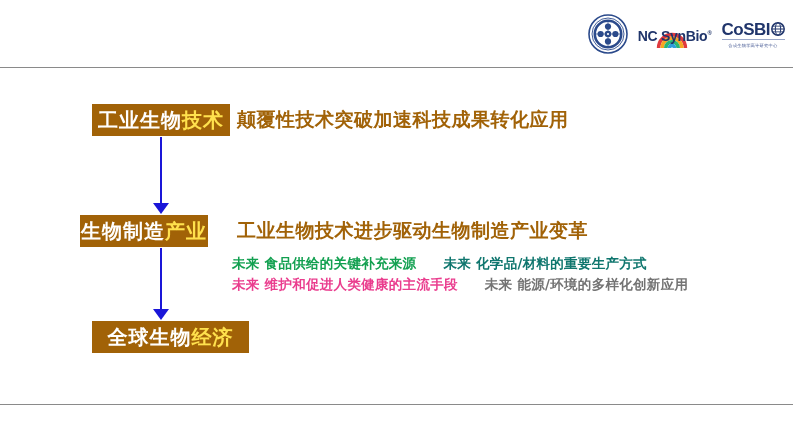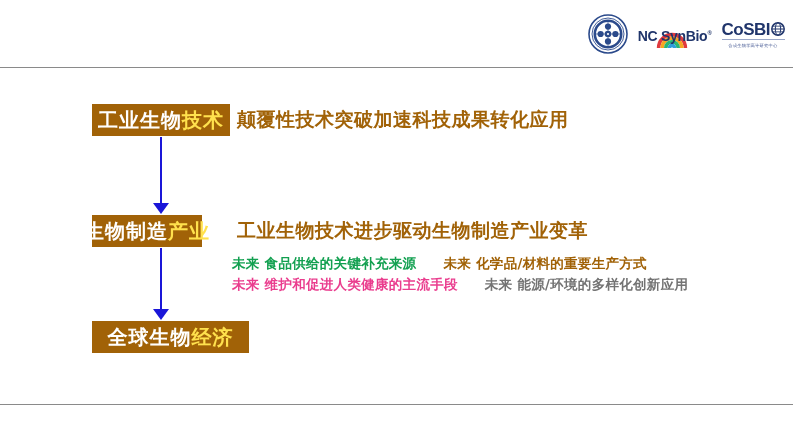--- a/index.html
+++ b/index.html
@@ -144,21 +144,21 @@
     letter-spacing: 1px;
     display: flex;
     align-items: center;
     justify-content: center;
     white-space: nowrap;
   }
   .flow-box .hl {
     color: #ffe14d;
   }
   #box-tech   { left: 92px;  top: 104px; width: 138px; height: 32px; }
-  #box-ind    { left: 92px;  top: 215px; width: 110px; height: 32px; }
+  #box-ind    { left: 80px;  top: 215px; width: 128px; height: 32px; }
   #box-econ   { left: 92px;  top: 321px; width: 157px; height: 32px; }
 
   
   .arrow {
     position: absolute;
     width: 16px;
   }
   #arrow-1 { left: 153px; top: 137px; height: 77px; }
   #arrow-2 { left: 153px; top: 248px; height: 72px; }
   .arrow .shaft {
@@ -218,21 +218,21 @@
     font-weight: bold;
     font-size: 13.5px;
     line-height: 21px;
     letter-spacing: 0.3px;
     white-space: nowrap;
   }
   .future-row { display: block; }
   .future-item { display: inline-block; }
   .future-item + .future-item { margin-left: 22px; }
   .f-green { color: #12a050; }
-  .f-navy  { color: #a16207; }
+  .f-navy  { color: #0f766e; }
   .f-pink  { color: #ea3d8e; }
   .f-cyan  { color: #737373; }
 </style>
 </head>
 <body>
 
 <div class="slide">
 
   <div class="header">
 

